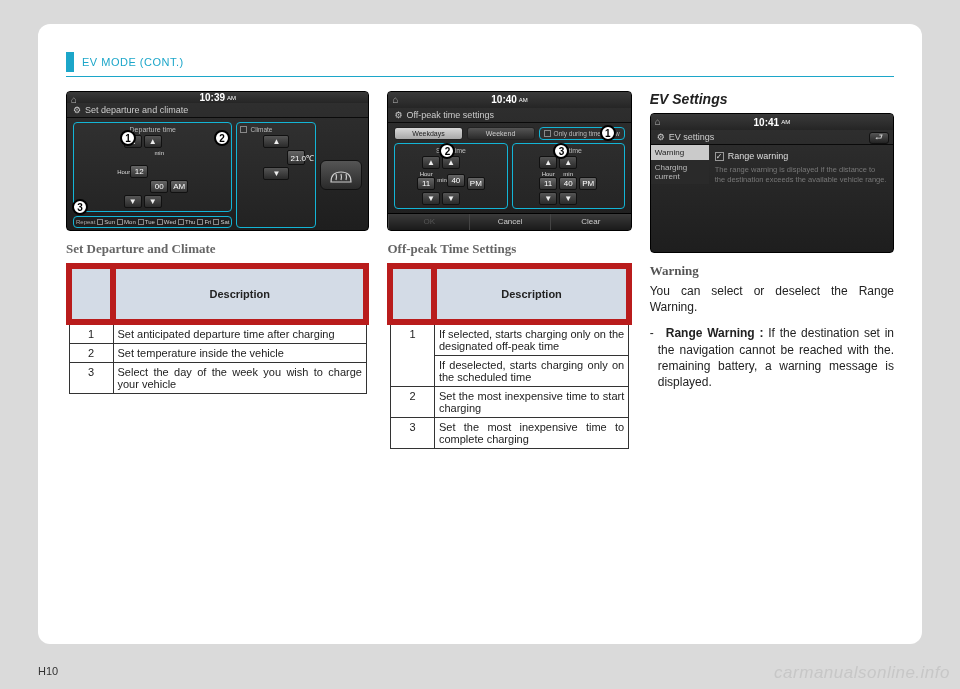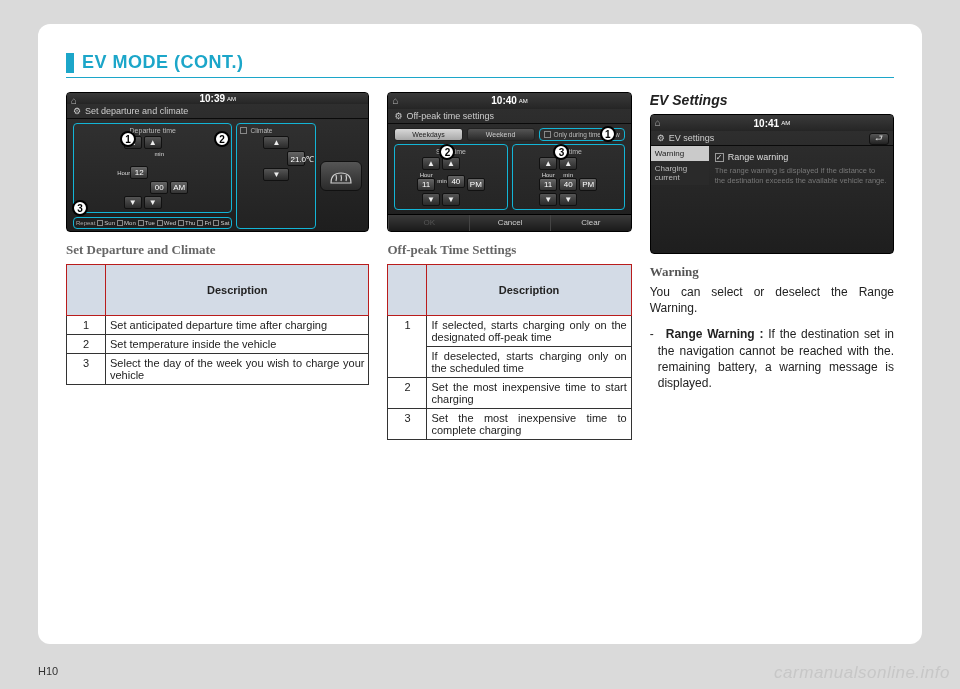--- a/index.html
+++ b/index.html
@@ -28,22 +28,22 @@
     margin-bottom: 4px;
   }
   .header-tick {
     width: 8px;
     height: 20px;
     background: #1ca6c9;
     margin-right: 8px;
   }
   .header-title {
     color: #1ca6c9;
-    font-weight: bold;
-    font-size: 18px;
+    font-weight: normal;
+    font-size: 11px;
     letter-spacing: 0.5px;
   }
   .hr {
     height: 1px;
     background: #1ca6c9;
     margin-bottom: 14px;
   }
   .columns {
     display: flex;
     gap: 18px;
@@ -198,21 +198,21 @@
     color:#666;
     margin: 10px 0 6px 0;
   }
 
   
   table.desc {
     width:100%; border-collapse: collapse; font-size:11px;
   }
   table.desc th {
     background:#d3dbe6; font-weight:bold; text-align:center;
-    border:1px solid #b91c1c; padding:19px;
+    border:6px solid #b91c1c; padding:19px;
   }
   table.desc td {
     border:1px solid #333; padding:3px 4px; vertical-align:top;
     text-align: justify;
   }
   table.desc td.num { text-align:center; width:22px;}
   td.inner-top { border-bottom:none !important; }
 
   
   .body-text { font-size:12px; line-height:1.35; text-align:justify; }

